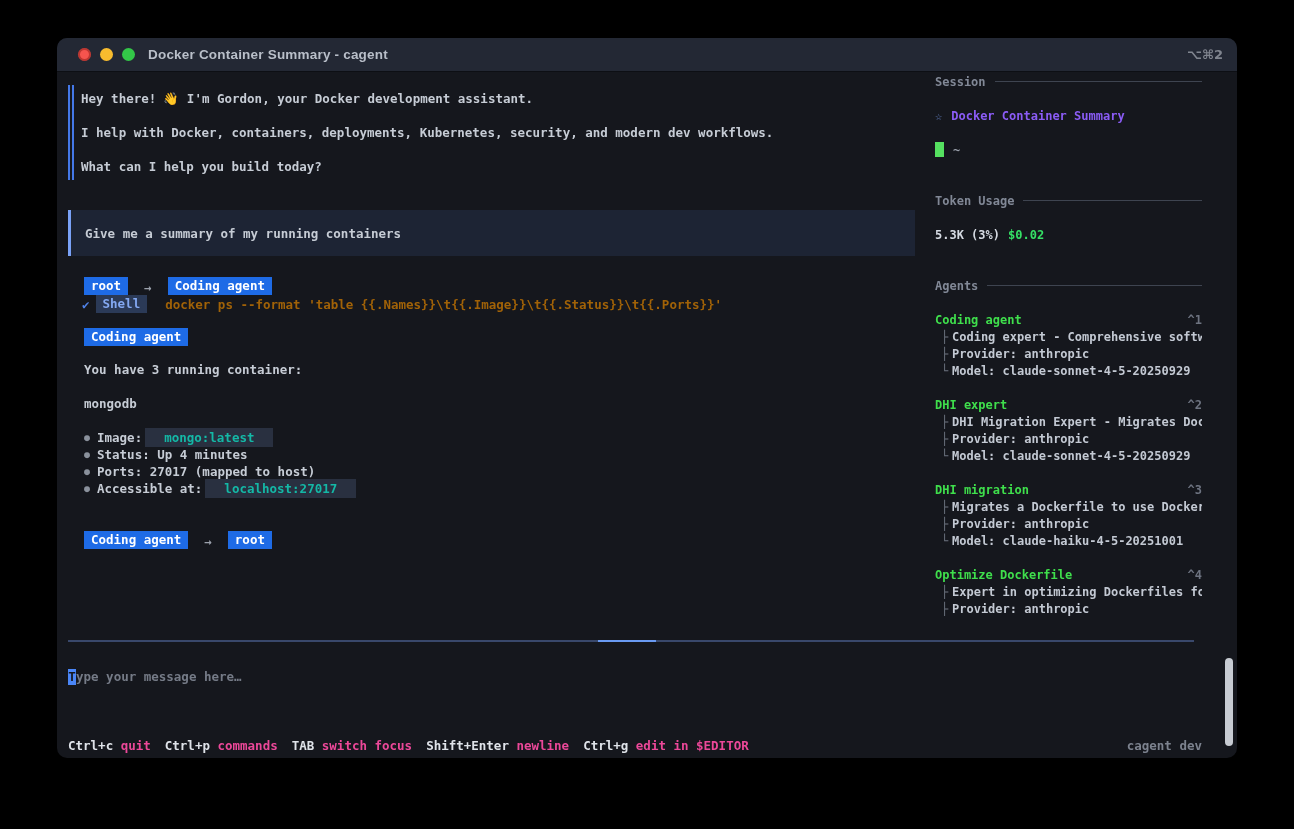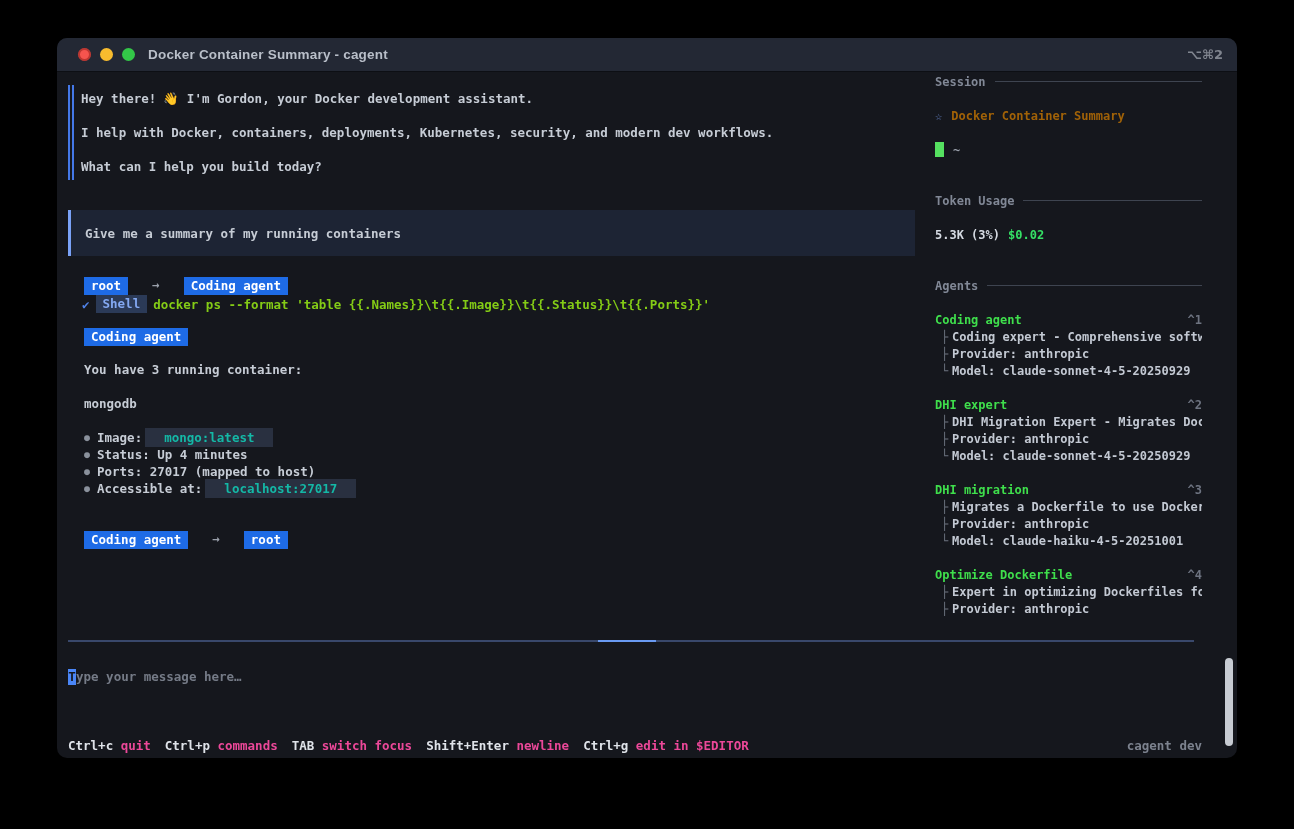--- a/index.html
+++ b/index.html
@@ -45,30 +45,30 @@
   .intro::after  { left:4px; }
   .intro p { margin:0 0 17px 0; line-height:17px; }
   .intro p:last-child { margin-bottom:0; }
 
   .user-msg {
     margin:30px 20px 0 11px; background:#1d2434;
     border-left:3px solid #7aa2f7; padding:15px 0 14px 14px; line-height:17px;
   }
 
   .toolcall { margin:21px 0 0 25px; }
-  .badge-row { display:flex; align-items:flex-start; height:18px; gap:24px; margin-left:2px; }
+  .badge-row { display:flex; align-items:flex-end; height:18px; gap:16px; margin-left:2px; }
   .badge {
     background:#1e6be6; color:#fff; padding:0 7px; height:18px;
     line-height:18px; display:inline-block; white-space:nowrap;
   }
   .arrow { color:#9aa0ab; }
   .shell-row { display:flex; align-items:center; height:18px; gap:6px; }
   .check { color:#4f82e8; }
   .shell-badge { background:#2b3a57; color:#84a9f2; padding:0 7px; height:18px; line-height:18px; }
-  .command { color:#84cc16; margin-left:0; white-space:nowrap; }
+  .command { color:#a16207; margin-left:12px; white-space:nowrap; }
 
   .solo-badge { margin:15px 0 0 27px; }
   .solo-badge .badge { }
 
   .summary { margin:15px 0 0 27px; line-height:17px; }
   .gap17 { height:17px; }
   .bullets .bullet-row { display:flex; align-items:center; height:17px; }
   .dot { color:#8a919c; width:13px; font-size:10px; }
   .code { background:#293040; color:#14b8a6; padding:1px 19px; margin-left:3px; }
   .code:empty { display:none; }
@@ -94,21 +94,21 @@
   .statusbar-right { margin-left:auto; color:#7c828e; }
 
   
   .sidebar { position:absolute; left:878px; top:0; width:267px; font-size:12px; }
   .sb-header { display:flex; align-items:center; height:17px; color:#818896; }
   .sb-header .rule { flex:1; height:1px; background:#3e4450; margin-left:9px; }
   .sb-gap  { height:17px; }
   .sb-gap2 { height:34px; }
   .session-row { display:flex; align-items:center; height:17px; }
   .star { color:#5f7ab8; margin-right:9px; }
-  .session-title { color:#a16207; }
+  .session-title { color:#8b5cf6; }
   .cursor-row { display:flex; align-items:center; height:17px; }
   .cursor-block { width:9px; height:15px; background:#55e060; display:inline-block; }
   .tilde { color:#9aa0ab; margin-left:9px; }
   .token-row { height:17px; display:flex; align-items:center; color:#d5dae2; }
   .cost { color:#35e065; margin-left:8px; }
 
   .agent-item { margin:0; }
   .agent-name-row { display:flex; justify-content:space-between; align-items:center; height:17px; }
   .agent-name { color:#3fdf4c; }
   .hotkey { color:#6d7380; }

